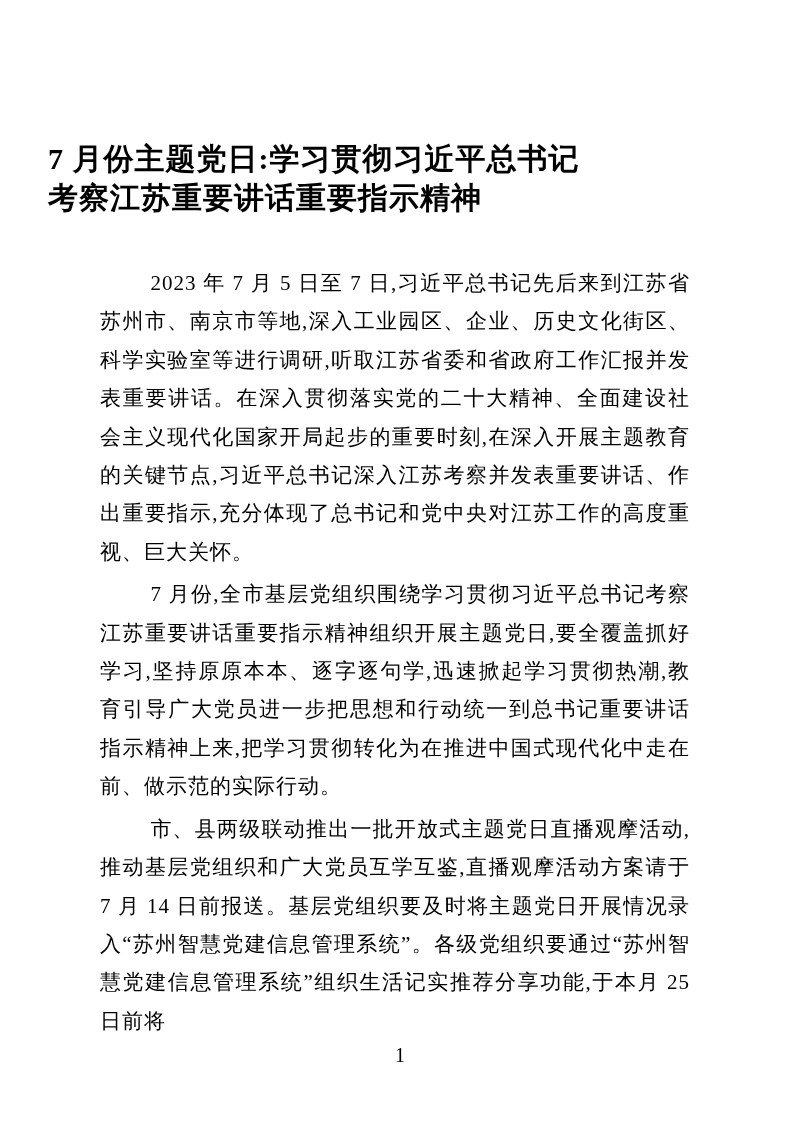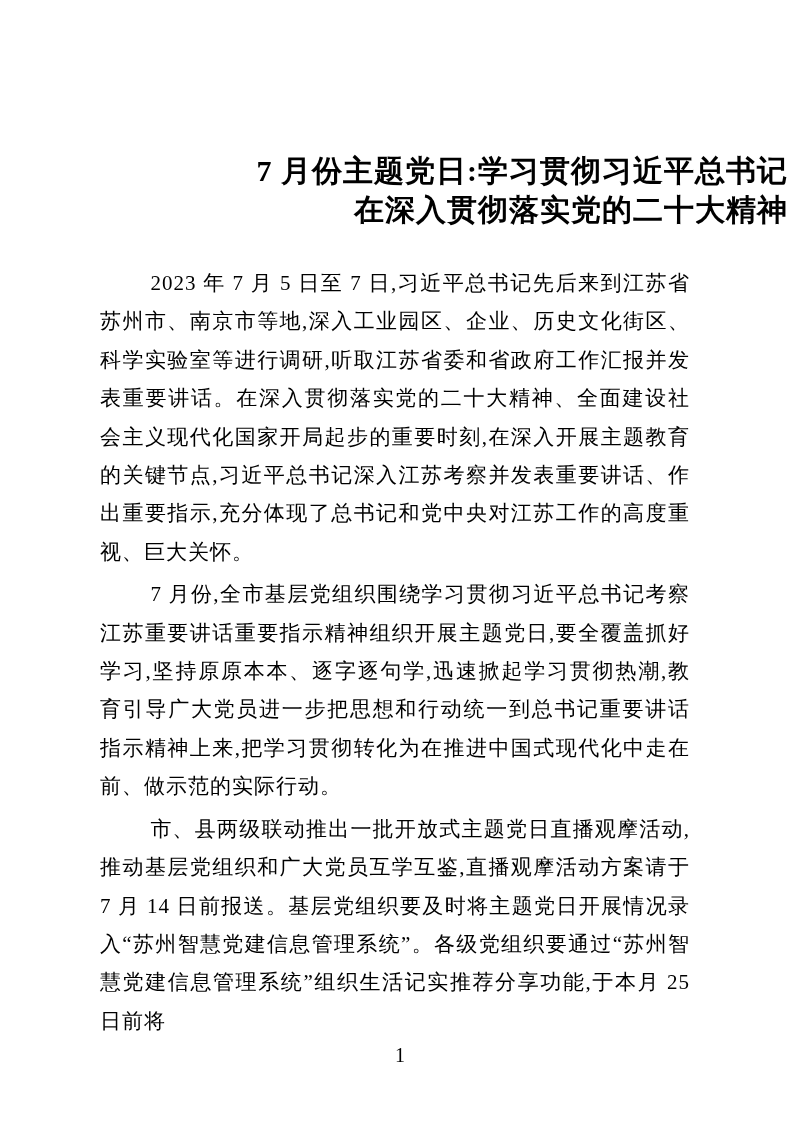--- a/index.html
+++ b/index.html
@@ -18,22 +18,22 @@
     position: relative;
     width: 800px;
     height: 1131px;
     background: #ffffff;
   }
   .doc-title {
     position: absolute;
     top: 139px;
     left: 0;
     right: 0;
-    margin: 12px;
-    text-align: right;
+    margin: 0;
+    text-align: left;
     font-size: 30px;
     font-weight: 700;
     line-height: 39px;
     letter-spacing: 1px;
     padding-left: 48px;
   }
   .doc-title .title-line {
     display: block;
   }
   .doc-body {
@@ -62,21 +62,21 @@
     line-height: 1;
   }
 </style>
 </head>
 <body>
 
 <div class="page">
 
   <h1 class="doc-title">
     <span class="title-line">7 月份主题党日:学习贯彻习近平总书记</span>
-    <span class="title-line">在深入贯彻落实党的二十大精神</span>
+    <span class="title-line">考察江苏重要讲话重要指示精神</span>
   </h1>
 
   <div class="doc-body">
     <p>2023 年 7 月 5 日至 7 日,习近平总书记先后来到江苏省苏州市、南京市等地,深入工业园区、企业、历史文化街区、科学实验室等进行调研,听取江苏省委和省政府工作汇报并发表重要讲话。在深入贯彻落实党的二十大精神、全面建设社会主义现代化国家开局起步的重要时刻,在深入开展主题教育的关键节点,习近平总书记深入江苏考察并发表重要讲话、作出重要指示,充分体现了总书记和党中央对江苏工作的高度重视、巨大关怀。</p>
     <p>7 月份,全市基层党组织围绕学习贯彻习近平总书记考察江苏重要讲话重要指示精神组织开展主题党日,要全覆盖抓好学习,坚持原原本本、逐字逐句学,迅速掀起学习贯彻热潮,教育引导广大党员进一步把思想和行动统一到总书记重要讲话指示精神上来,把学习贯彻转化为在推进中国式现代化中走在前、做示范的实际行动。</p>
     <p>市、县两级联动推出一批开放式主题党日直播观摩活动,推动基层党组织和广大党员互学互鉴,直播观摩活动方案请于 7 月 14 日前报送。基层党组织要及时将主题党日开展情况录入“苏州智慧党建信息管理系统”。各级党组织要通过“苏州智慧党建信息管理系统”组织生活记实推荐分享功能,于本月 25 日前将</p>
   </div>
 
   <div class="page-number">1</div>
 

